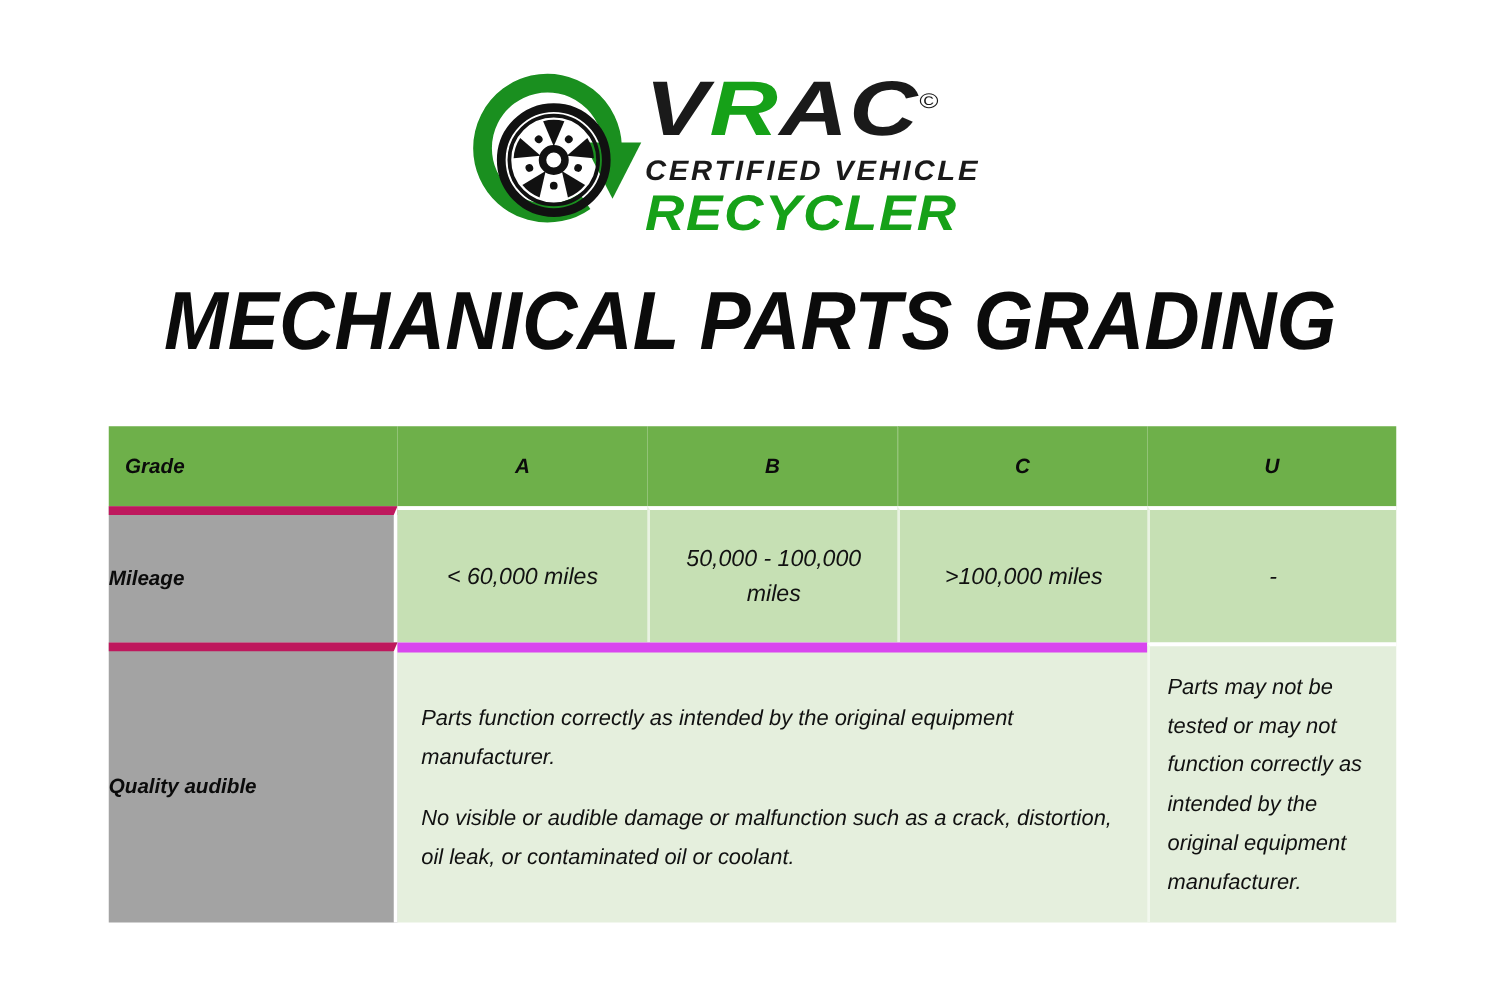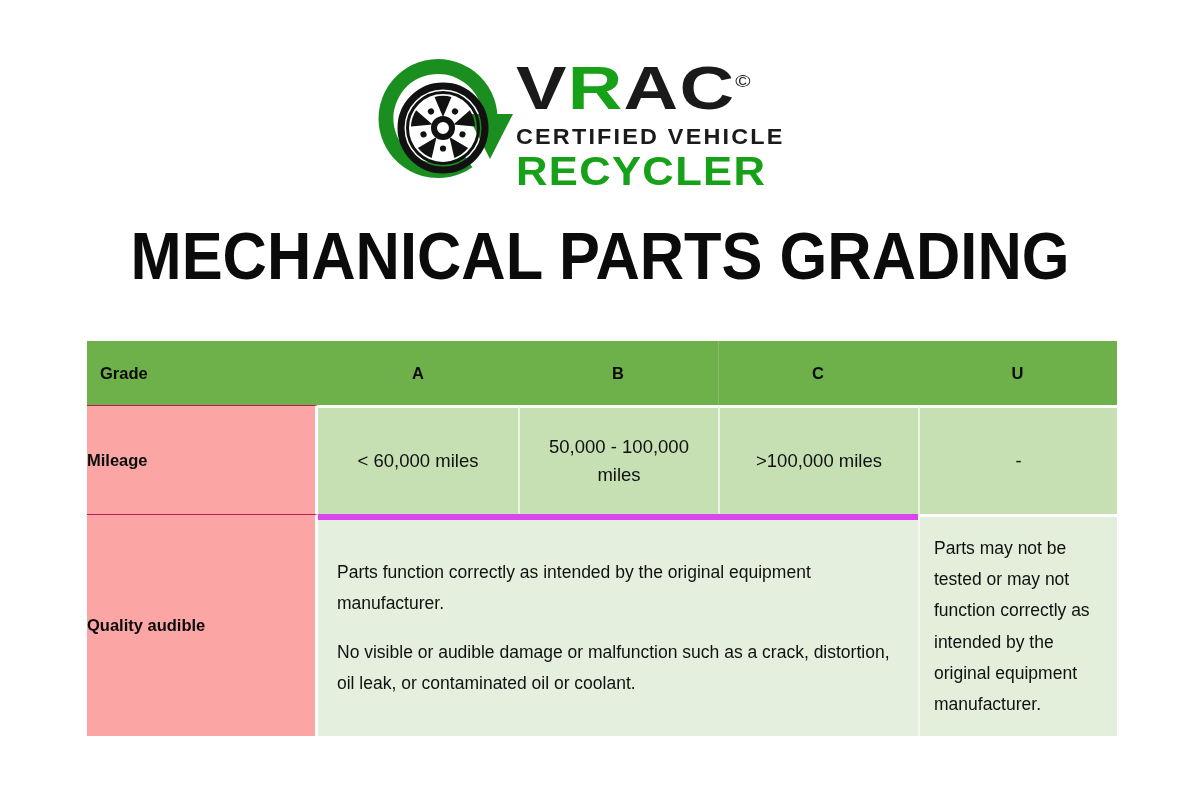--- a/index.html
+++ b/index.html
@@ -11,20 +11,21 @@
     height: 800px;
     background: #ffffff;
     font-family: "Liberation Sans", sans-serif;
     overflow: hidden;
   }
 
   .page {
     position: relative;
     width: 1200px;
     height: 584px;
+    font-style: italic;
   }
 
   
   .logo {
     position: absolute;
     left: 372px;
     top: 55px;
     width: 470px;
     height: 150px;
     display: flex;
@@ -132,27 +133,27 @@
   }
   .hdr-row td.hdr-grade {
     text-align: center;
   }
   .hdr-row td.sep-left {
     box-shadow: inset 1px 0 0 #86bd66;
   }
 
   
   .row-label {
-    background: #fca5a5;
+    background: #a3a3a3;
     color: #0b0b0b;
     font-size: 16.5px;
     font-weight: bold;
     padding-left: 13px;
     text-align: left;
-    border-top: 1px solid #be185d;
+    border-top: 7px solid #be185d;
     border-right: 3px solid #ffffff;
   }
 
   
   .mileage-row td.data {
     background: #c6e0b4;
     height: 106px;
     text-align: center;
     font-size: 18.5px;
     color: #111111;
@@ -167,21 +168,21 @@
   
   .quality-row td.data-merged {
     background: #e5efdd;
     height: 216px;
     text-align: left;
     font-size: 17.5px;
     color: #111111;
     line-height: 1.78;
     vertical-align: middle;
     padding: 0 22px 0 19px;
-    border-top: 6px solid #d946ef;
+    border-top: 8px solid #d946ef;
   }
   .quality-row td.data-u {
     background: #e3eedb;
     text-align: left;
     font-size: 17.5px;
     color: #111111;
     line-height: 1.78;
     vertical-align: middle;
     padding: 0 14px 0 14px;
     border-top: 3px solid #ffffff;

